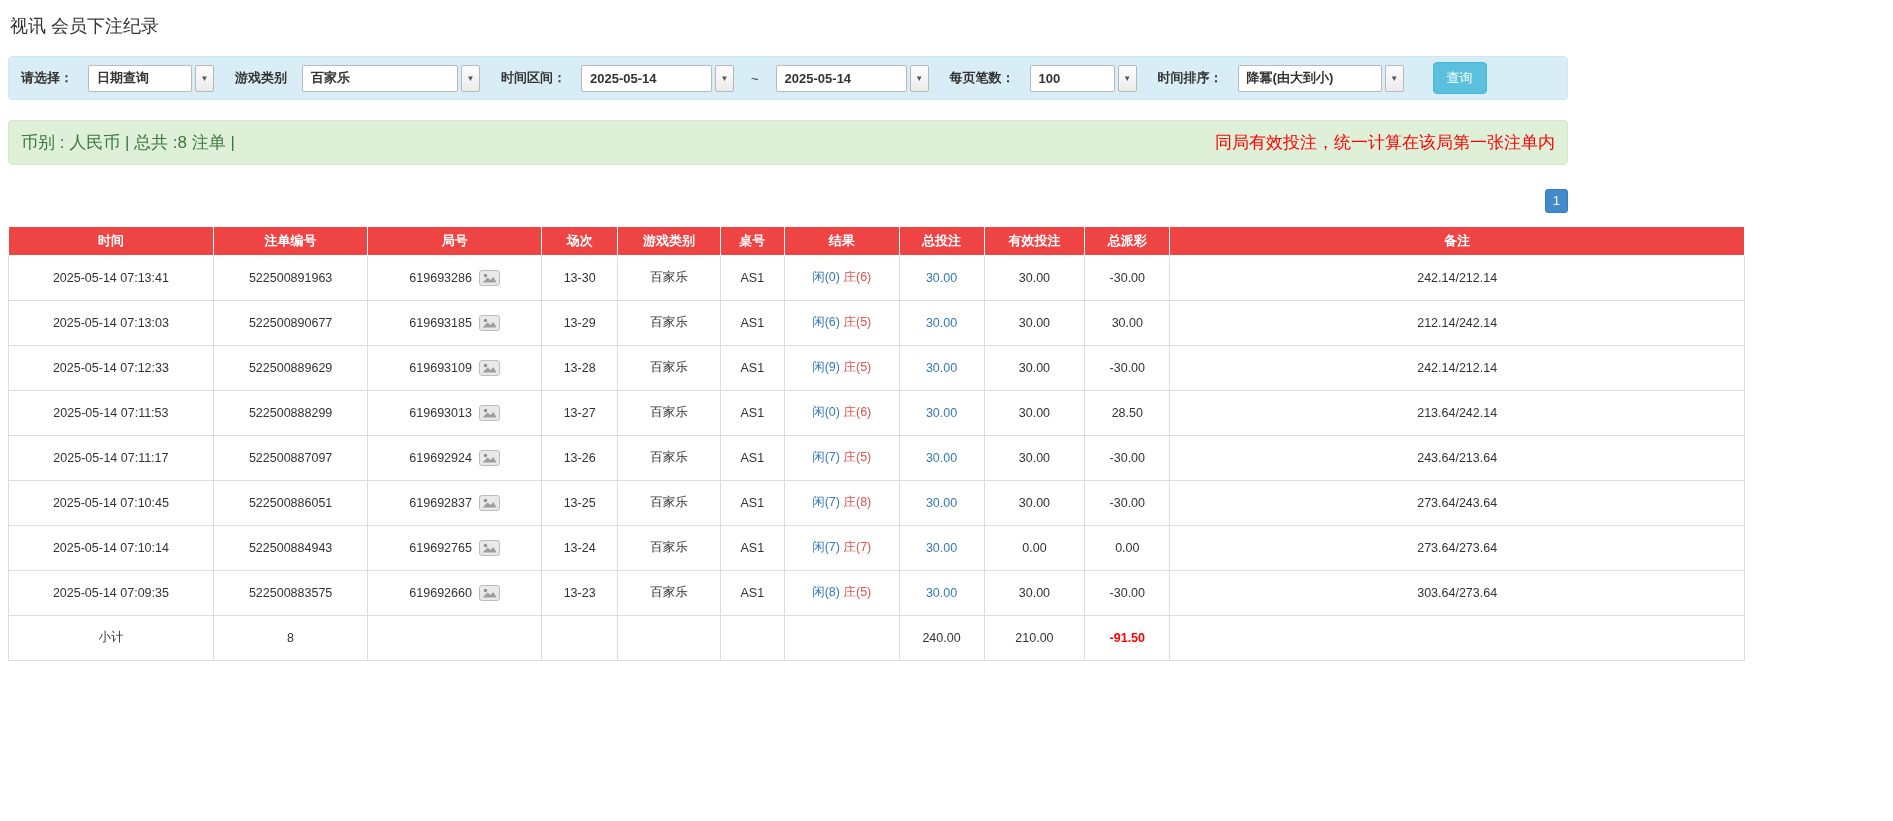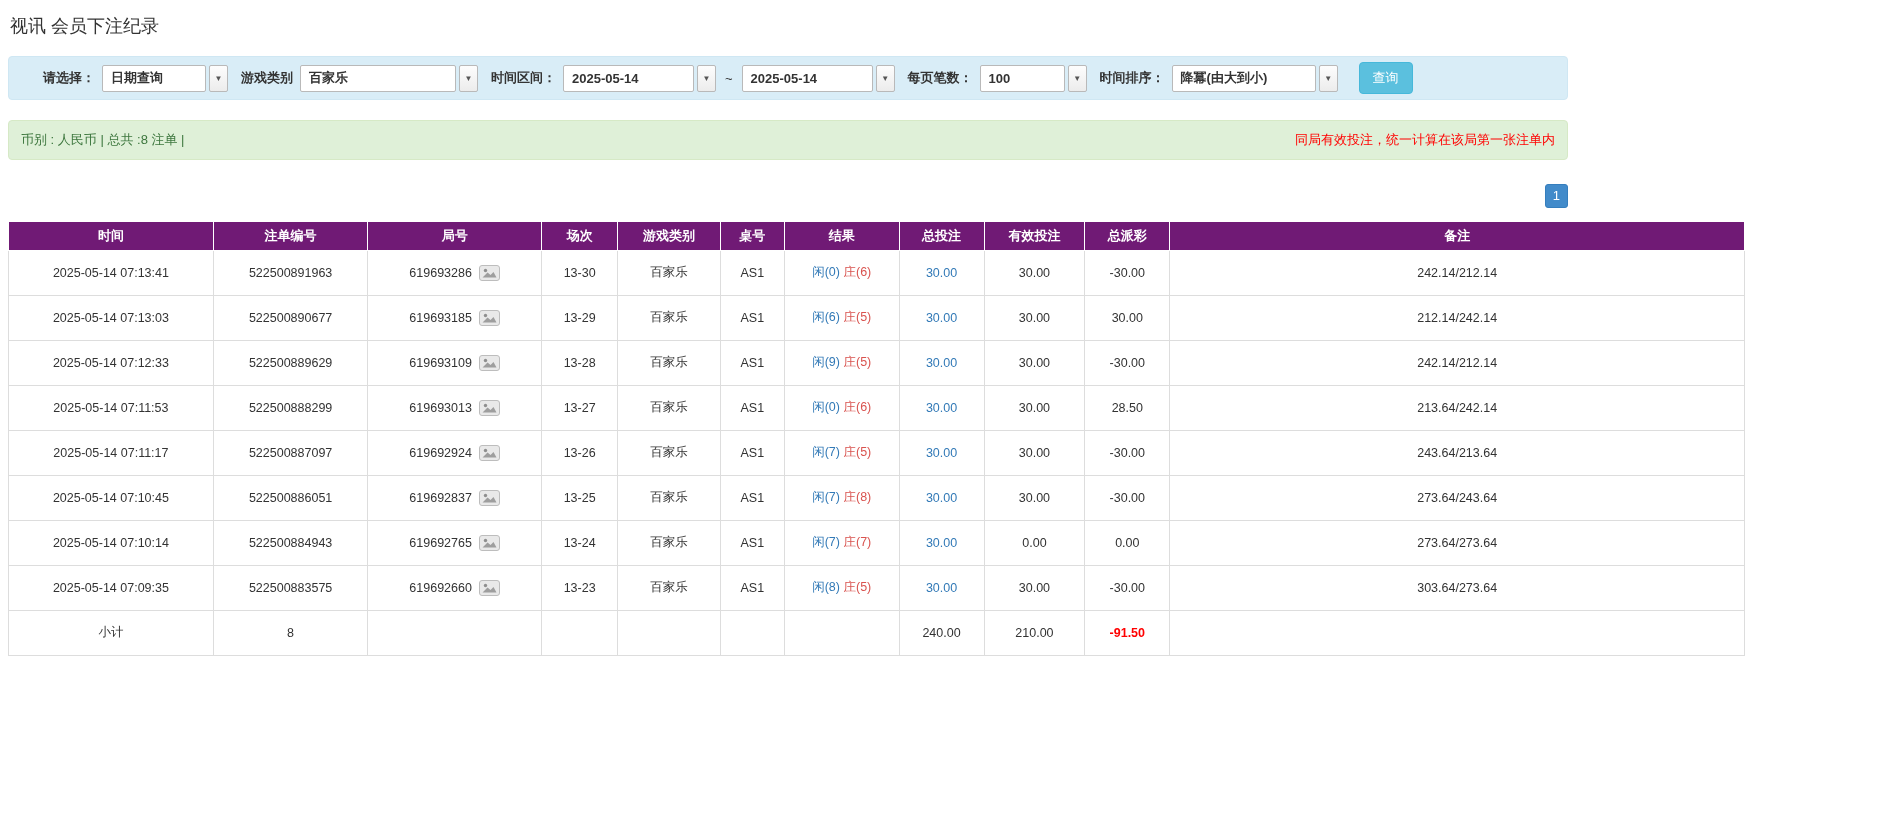--- a/index.html
+++ b/index.html
@@ -6,48 +6,48 @@
   html,body { margin:0; padding:0; background:#fff; }
   body { font-family:"Liberation Sans","DejaVu Sans",sans-serif; color:#333; }
   .page { padding:10px 8px; width:1753px; }
 
   .page-title { font-size:18px; font-weight:500; color:#333; margin:4px 0 18px 2px; }
 
   .top-area { width:1560px; }
 
   
   .filter-bar { background:#d9edf7; border:1px solid #cfe7f3; border-radius:4px;
-                padding:8px 26px; display:flex; align-items:center; gap:7px; height:44px; }
+                padding:8px 4px; display:flex; align-items:center; gap:15px; height:44px; }
   .filter-label { font-size:13px; font-weight:700; color:#333; white-space:nowrap; margin-left:6px; }
   .combo { display:inline-flex; align-items:flex-start; gap:3px;font-weight:bold; }
   .combo-input { background:#fff; border:1px solid #b9b9b9; border-radius:2px; height:27px;
                  padding:0 8px; font-size:13px; color:#333; display:inline-flex; align-items:center;
                  overflow:hidden; white-space:nowrap; cursor:default; }
   .combo-arrow { width:19px; height:27px; background:linear-gradient(#fdfdfd,#ececec);
                  border:1px solid #b9b9b9; border-radius:2px; display:inline-flex;
                  align-items:center; justify-content:center; font-size:8px; color:#555; cursor:pointer; }
   .range-sep { font-size:13px; color:#333; padding:0 2px; }
   .search-btn { background:#5bc0de; border:1px solid #46b8da; color:#fff; font-size:13px;
                 padding:6px 13px; border-radius:4px; margin-left:14px; cursor:pointer; }
 
   
   .summary-bar { margin-top:20px; background:#dff0d8; border:1px solid #d6e9c6; border-radius:4px;
                  padding:10px 12px; display:flex; justify-content:space-between; align-items:center;
-                 font-size:13px; }
+                 font-size:17px; }
   .summary-left { color:#3c763d; }
   .summary-right { color:#ff0000; }
 
   
   .pagination-row { width:1560px; display:flex; justify-content:flex-end; margin:24px 0 13px 0; }
   .page-btn { background:#428bca; border:1px solid #357ebd; color:#fff; font-size:13px;
               padding:3px 7px; border-radius:3px; cursor:pointer; line-height:1.2; }
 
   
   table.records { width:100%; border-collapse:collapse; table-layout:fixed; }
-  table.records thead th { background:#701a75; color:#fff; font-size:13px; font-weight:700;
+  table.records thead th { background:#ef4444; color:#fff; font-size:13px; font-weight:700;
                            height:29px; border:1px solid #fff; text-align:center; padding:0 4px; }
   table.records tbody td { background:#fff; border:1px solid #ddd; height:45px; text-align:center;
                            font-size:12.5px; color:#333; padding:0 4px; overflow:hidden; white-space:nowrap; }
   .round-cell span.rid { vertical-align:middle;text-align:right; }
   .round-icon { display:inline-block; margin-left:7px; vertical-align:middle; cursor:pointer; line-height:0; }
   .c-blue { color:#337ab7; }
   .c-red { color:#d9534f; }
   .total-bet-link { cursor:pointer; }
   tr.footer-row td { background:#9d9d9d; color:#fff; border:1px solid #fff; height:31px;
                      font-size:12.5px; text-align:center;margin-top:42px; }

